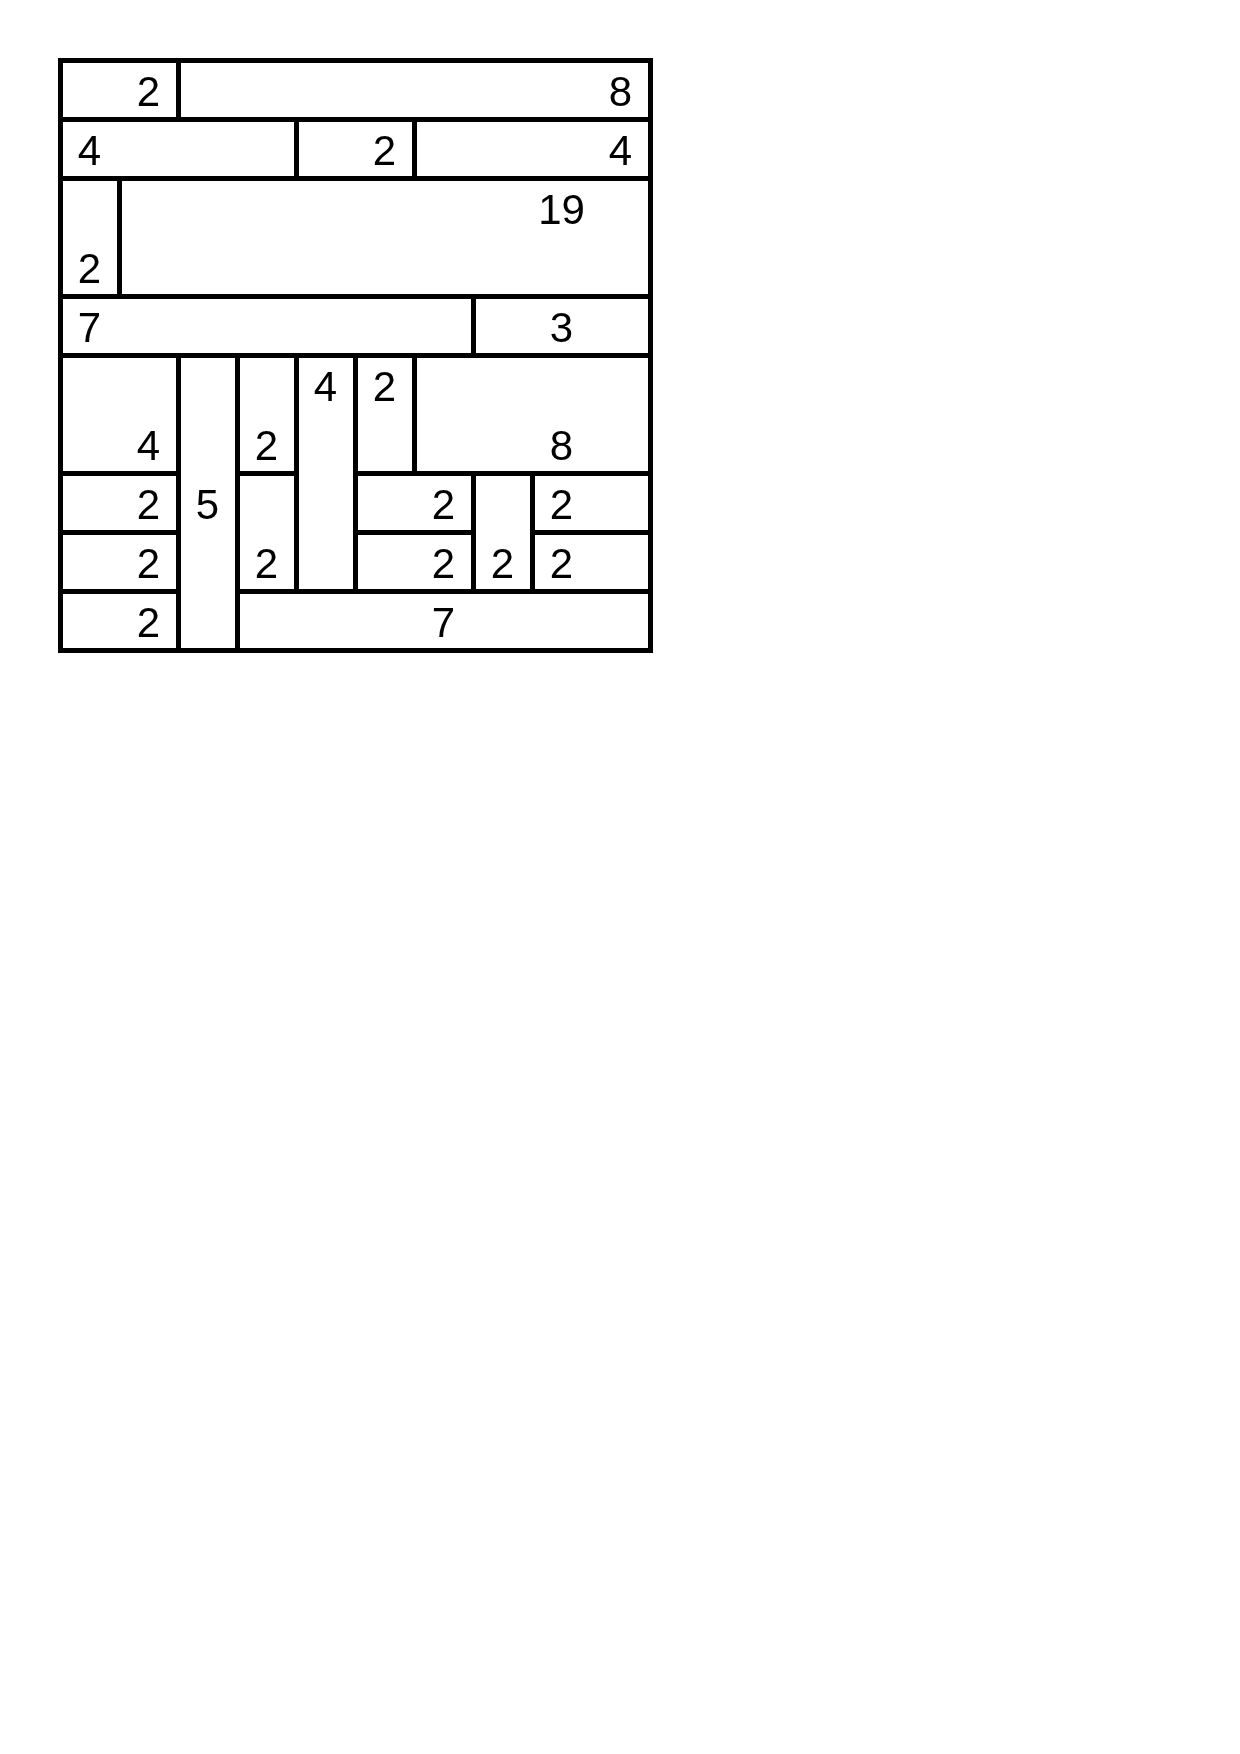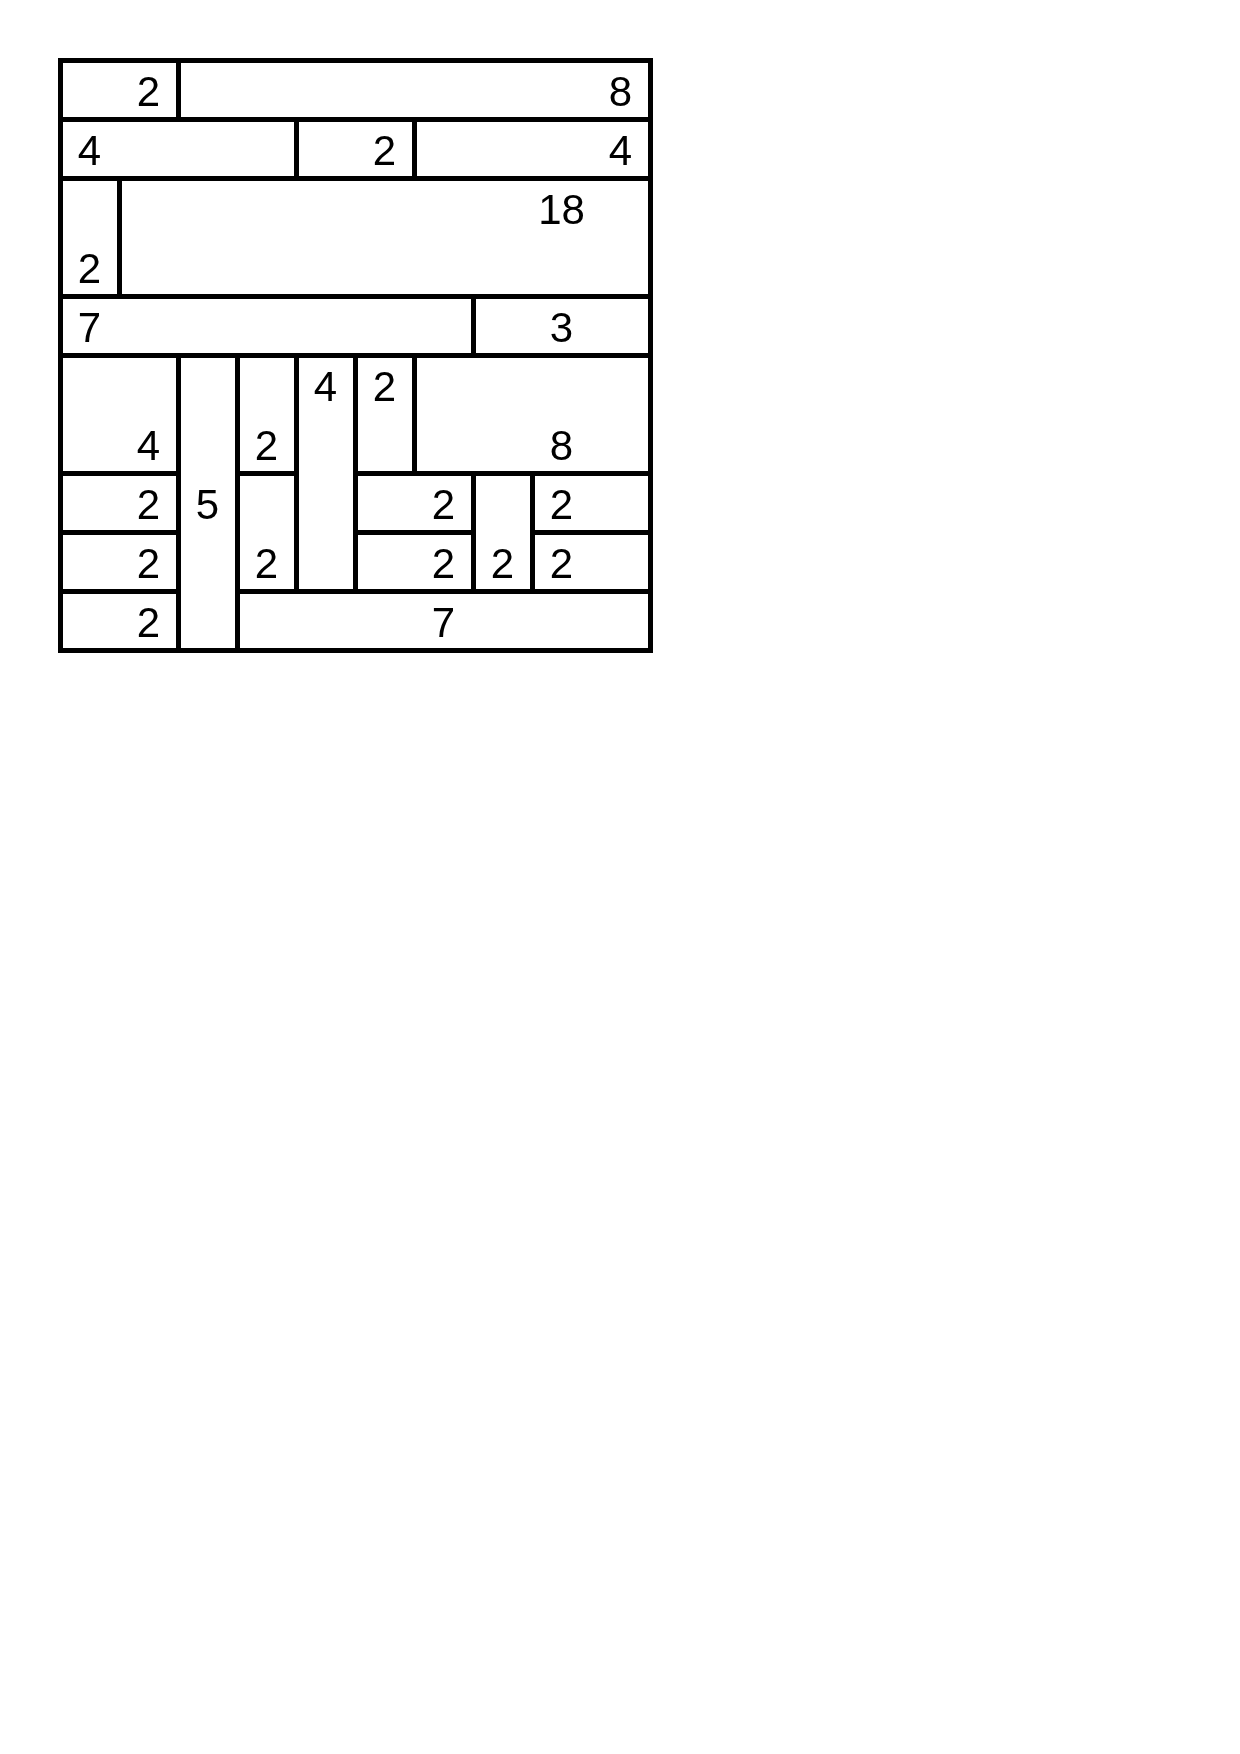--- a/index.html
+++ b/index.html
@@ -57,21 +57,21 @@
       <div class="label" style="left: 591px; top: 60px; width: 59px; height: 59px; font-size: 42px; color: rgb(0, 0, 0);">8</div>
       <div class="cell" style="border-width: 5px; border-color: rgb(0, 0, 0); left: 57.5px; top: 116.5px; width: 241px; height: 64px;"></div>
       <div class="label" style="left: 60px; top: 119px; width: 59px; height: 59px; font-size: 42px; color: rgb(0, 0, 0);">4</div>
       <div class="cell" style="border-width: 5px; border-color: rgb(0, 0, 0); left: 293.5px; top: 116.5px; width: 123px; height: 64px;"></div>
       <div class="label" style="left: 355px; top: 119px; width: 59px; height: 59px; font-size: 42px; color: rgb(0, 0, 0);">2</div>
       <div class="cell" style="border-width: 5px; border-color: rgb(0, 0, 0); left: 411.5px; top: 116.5px; width: 241px; height: 64px;"></div>
       <div class="label" style="left: 591px; top: 119px; width: 59px; height: 59px; font-size: 42px; color: rgb(0, 0, 0);">4</div>
       <div class="cell" style="border-width: 5px; border-color: rgb(0, 0, 0); left: 57.5px; top: 175.5px; width: 64px; height: 123px;"></div>
       <div class="label" style="left: 60px; top: 237px; width: 59px; height: 59px; font-size: 42px; color: rgb(0, 0, 0);">2</div>
       <div class="cell" style="border-width: 5px; border-color: rgb(0, 0, 0); left: 116.5px; top: 175.5px; width: 536px; height: 123px;"></div>
-      <div class="label" style="left: 532px; top: 178px; width: 59px; height: 59px; font-size: 42px; color: rgb(0, 0, 0);">18</div>
+      <div class="label" style="left: 532px; top: 178px; width: 59px; height: 59px; font-size: 42px; color: rgb(0, 0, 0);">19</div>
       <div class="cell" style="border-width: 5px; border-color: rgb(0, 0, 0); left: 57.5px; top: 293.5px; width: 418px; height: 64px;"></div>
       <div class="label" style="left: 60px; top: 296px; width: 59px; height: 59px; font-size: 42px; color: rgb(0, 0, 0);">7</div>
       <div class="cell" style="border-width: 5px; border-color: rgb(0, 0, 0); left: 470.5px; top: 293.5px; width: 182px; height: 64px;"></div>
       <div class="label" style="left: 532px; top: 296px; width: 59px; height: 59px; font-size: 42px; color: rgb(0, 0, 0);">3</div>
       <div class="cell" style="border-width: 5px; border-color: rgb(0, 0, 0); left: 57.5px; top: 352.5px; width: 123px; height: 123px;"></div>
       <div class="label" style="left: 119px; top: 414px; width: 59px; height: 59px; font-size: 42px; color: rgb(0, 0, 0);">4</div>
       <div class="cell" style="border-width: 5px; border-color: rgb(0, 0, 0); left: 57.5px; top: 470.5px; width: 123px; height: 64px;"></div>
       <div class="label" style="left: 119px; top: 473px; width: 59px; height: 59px; font-size: 42px; color: rgb(0, 0, 0);">2</div>
       <div class="cell" style="border-width: 5px; border-color: rgb(0, 0, 0); left: 57.5px; top: 529.5px; width: 123px; height: 64px;"></div>
       <div class="label" style="left: 119px; top: 532px; width: 59px; height: 59px; font-size: 42px; color: rgb(0, 0, 0);">2</div>

